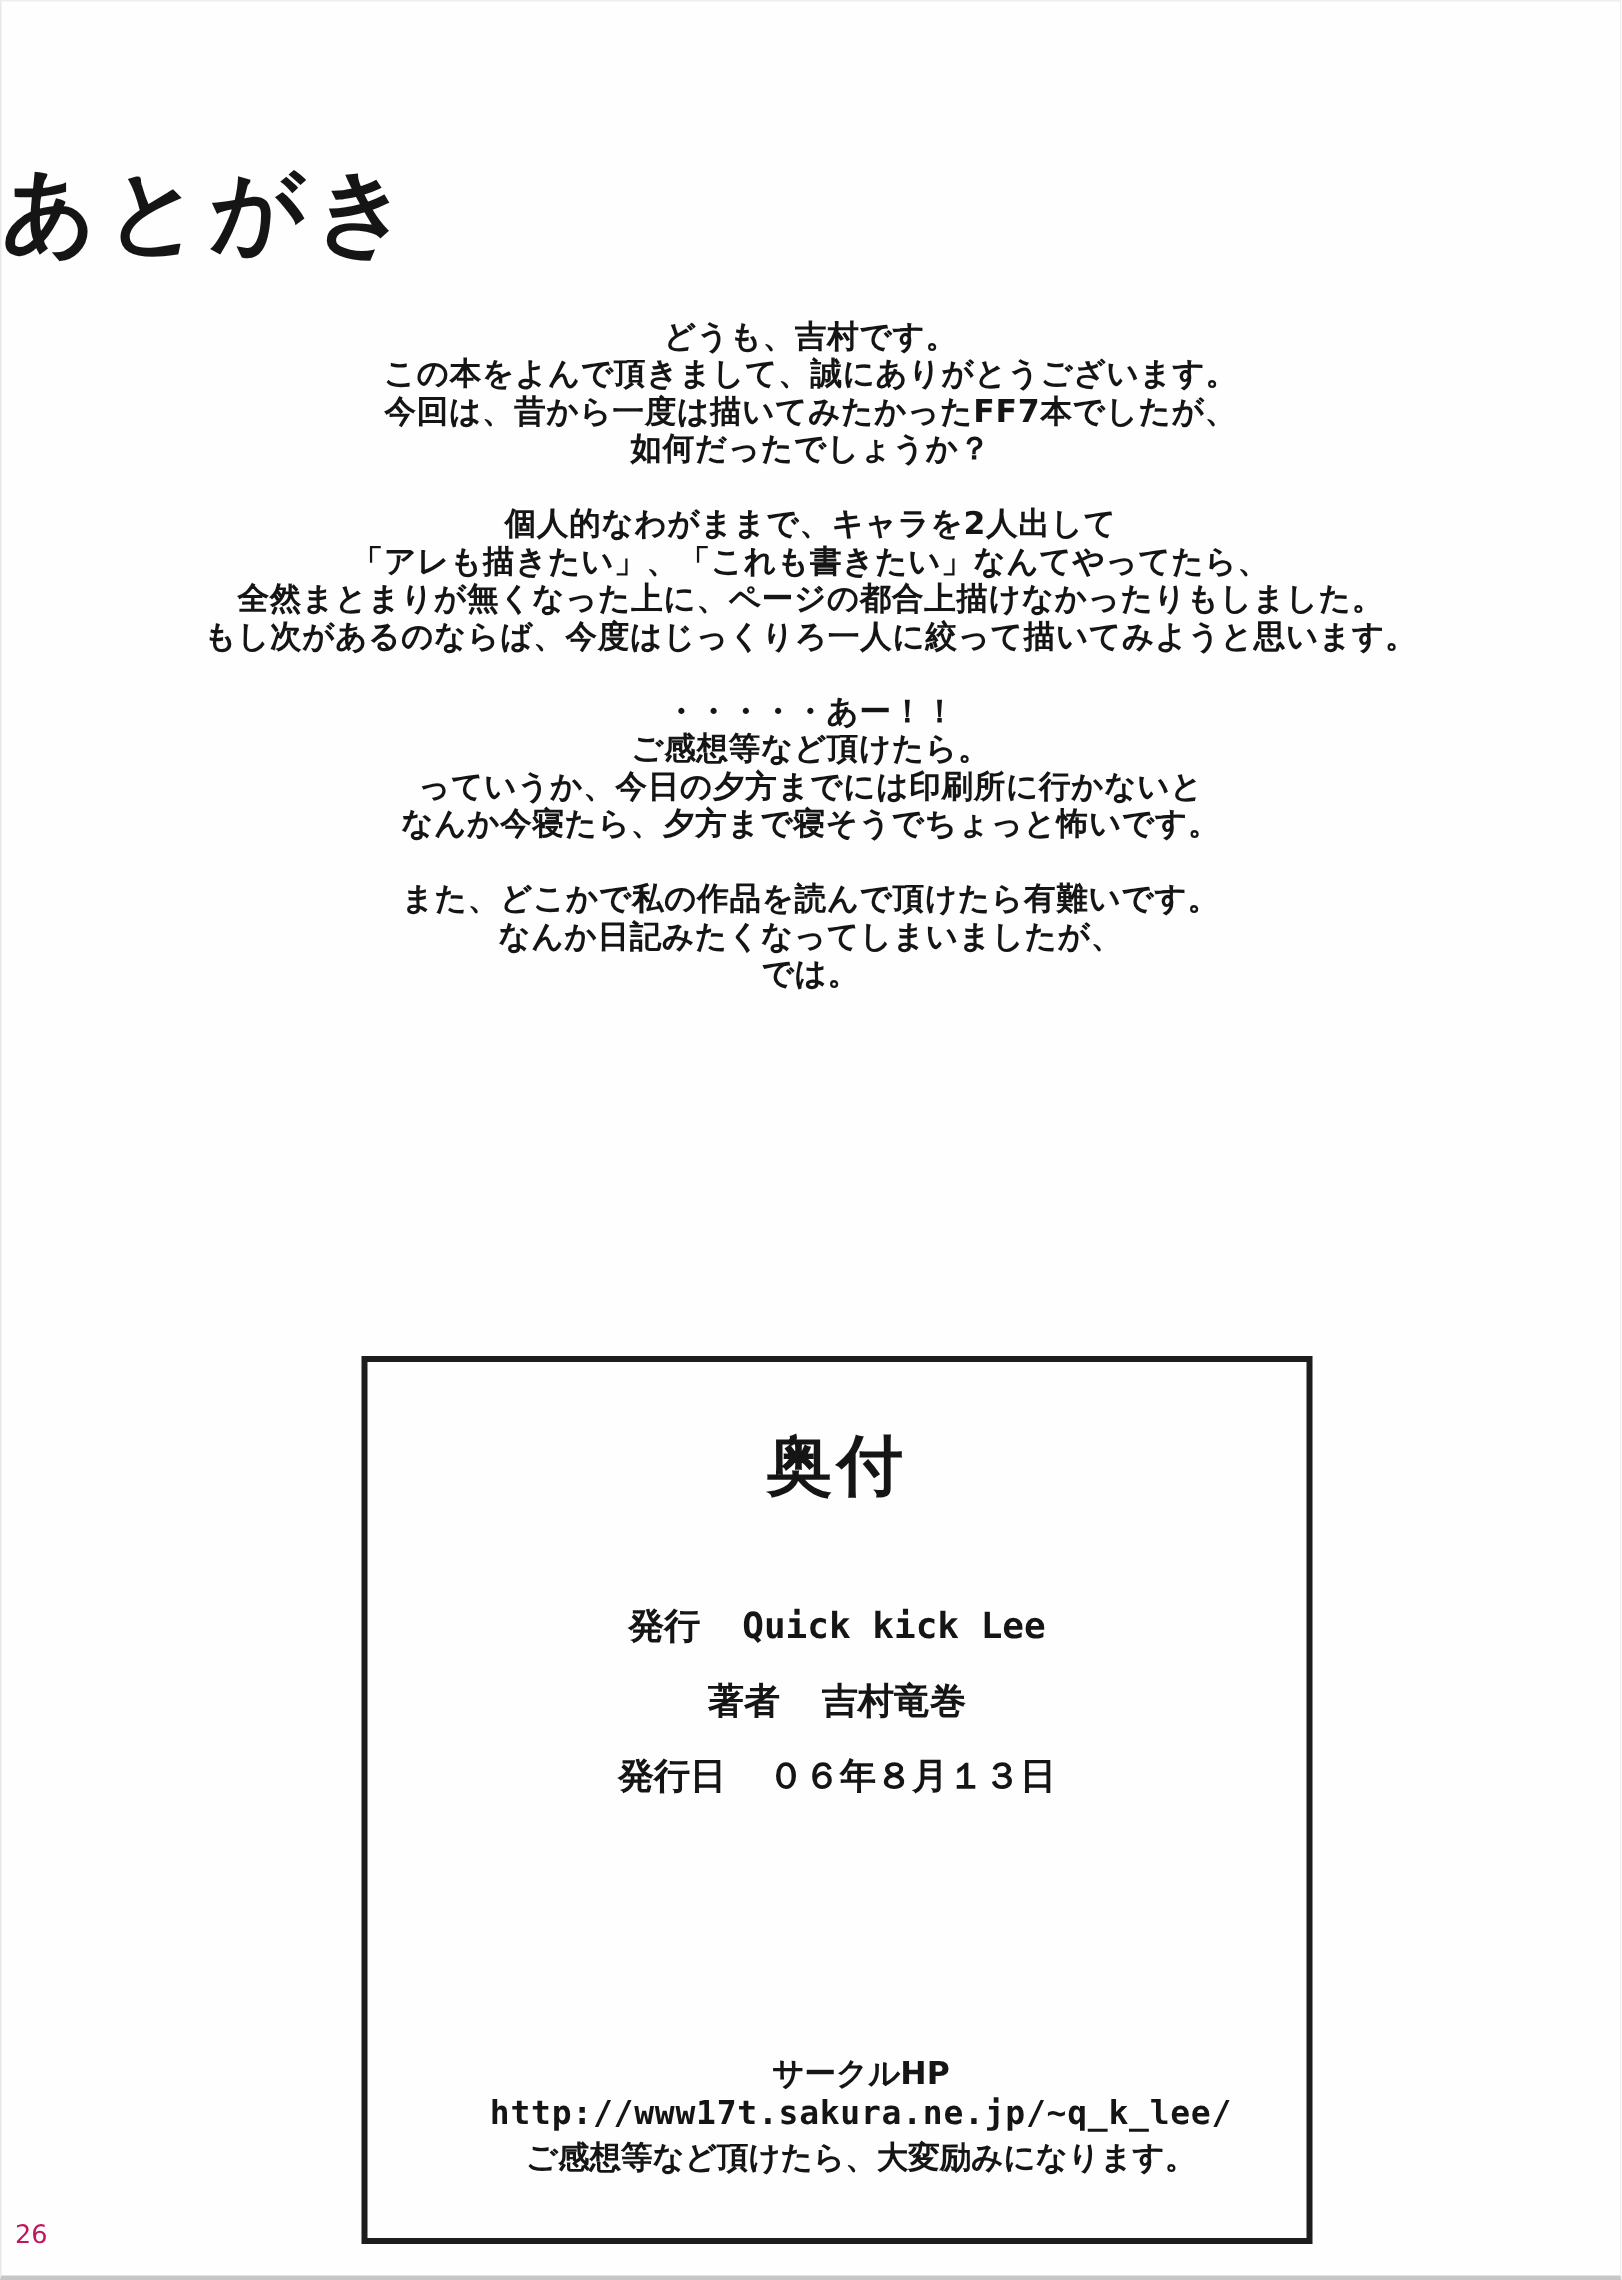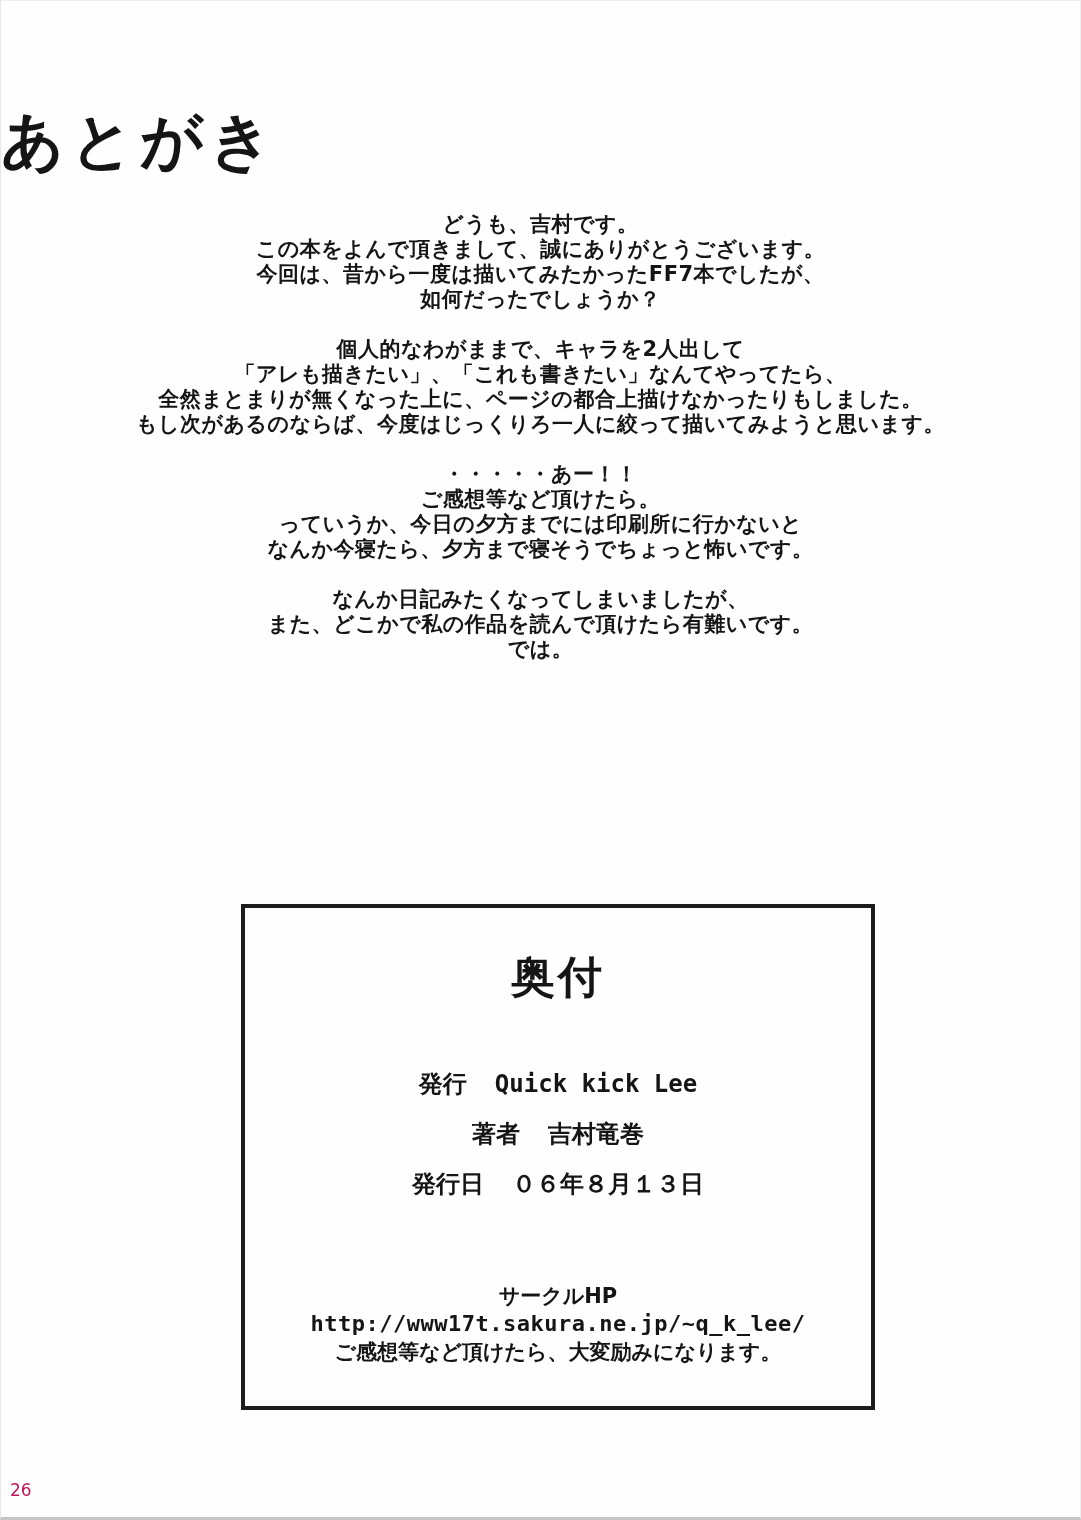--- a/index.html
+++ b/index.html
@@ -44,21 +44,21 @@
   }
   .para { margin: 0 0 25px 0; }
   .line { display: block; }
 
   
   .colophon {
     position: absolute;
     left: 240px;
     top: 903px;
     width: 634px;
-    height: 506px;
+    height: 592px;
     box-sizing: border-box;
     border: 4px solid #1d1d1d;
     text-align: center;
     background: #fefefe;
   }
   .colophon-title {
     margin-top: 40px;
     font-size: 44px;
     font-weight: 700;
     letter-spacing: 3px;
@@ -69,21 +69,21 @@
     line-height: 50px;
     font-size: 24px;
     font-weight: 600;
     white-space: nowrap;
   }
   .colophon-row .label { margin-right: 28px; }
   .mono { font-family: "DejaVu Sans Mono", monospace; }
 
   .colophon-footer {
     position: absolute;
-    left: 0;
+    left: 16px;
     bottom: 40px;
     width: 100%;
     font-size: 21px;
     font-weight: 600;
     line-height: 28px;
   }
   .colophon-footer .url {
     font-size: 22px;
     font-weight: 600;
     letter-spacing: 0.5px;
@@ -120,22 +120,22 @@
       <span class="line">全然まとまりが無くなった上に、ページの都合上描けなかったりもしました。</span>
       <span class="line">もし次があるのならば、今度はじっくりろ一人に絞って描いてみようと思います。</span>
     </div>
     <div class="para">
       <span class="line">・・・・・あー！！</span>
       <span class="line">ご感想等など頂けたら。</span>
       <span class="line">っていうか、今日の夕方までには印刷所に行かないと</span>
       <span class="line">なんか今寝たら、夕方まで寝そうでちょっと怖いです。</span>
     </div>
     <div class="para">
+      <span class="line">また、どこかで私の作品を読んで頂けたら有難いです。</span>
       <span class="line">なんか日記みたくなってしまいましたが、</span>
-      <span class="line">また、どこかで私の作品を読んで頂けたら有難いです。</span>
       <span class="line">では。</span>
     </div>
   </div>
 
   <div class="colophon">
     <div class="colophon-title">奥付</div>
 
     <div class="colophon-rows">
       <div class="colophon-row">
         <span class="label">発行</span><span class="value mono">Quick kick Lee</span>

